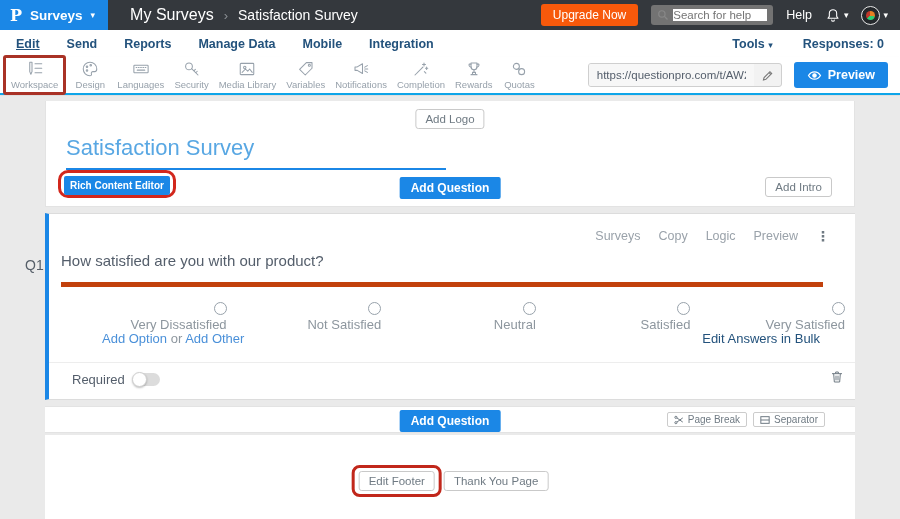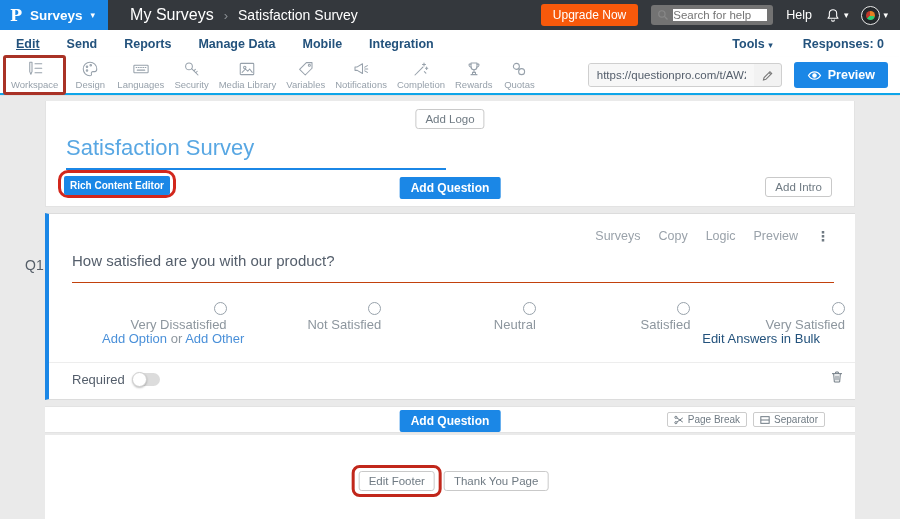--- a/index.html
+++ b/index.html
@@ -63,21 +63,21 @@
   .stitle-line { position:absolute; left:20px; top:67px; width:380px; height:2px; background:#1b87e6; }
   .rce-box { position:absolute; left:12px; top:69px; border:3px solid #d2271c; border-radius:10px; padding:2px 3px; }
   .rce-chip { background:#1b87e6; color:#fff; font-size:10px; font-weight:bold; padding:4px 6px; border-radius:2px; cursor:pointer; white-space:nowrap; }
   .add-q1 { position:absolute; left:50%; transform:translateX(-50%); top:76px; }
   .add-intro { position:absolute; right:22px; top:76px; }
 
   .qmenu { position:absolute; right:25px; top:14px; display:flex; gap:18px; align-items:center; }
   .qmenu span { color:#9aa2aa; font-size:12.5px; cursor:pointer; }
   .qmenu .dots { color:#6f7a83; font-size:14px; font-weight:bold; }
   .qnum { position:absolute; left:-24px; top:43px; color:#555e68; font-size:14px; }
-  .qtext { position:absolute; left:23px; top:38px; width:762px; font-size:15px; color:#545e6b; padding-bottom:13px; border-bottom:1px solid #c2410c; cursor:text; }
+  .qtext { position:absolute; left:12px; top:38px; width:762px; font-size:15px; color:#545e6b; padding-bottom:13px; border-bottom:5px solid #c2410c; cursor:text; }
   .options { position:absolute; left:23px; top:88px; right:10px; display:flex; }
   .opt { width:157px; display:flex; align-items:flex-end; gap:2px;flex-direction:column; }
   .radio { width:13px; height:13px; border:1.5px solid #98a2ab; border-radius:50%; background:#fff; cursor:pointer; flex:0 0 auto; }
   .opt span { color:#8d969e; font-size:13px; }
   .addrow { position:absolute; left:53px; top:117px; font-size:13px; }
   .addrow a { color:#4a90d9; text-decoration:none; cursor:pointer; }
   .addrow .or { color:#8d969e; }
   .bulk { position:absolute; right:35px; top:117px; color:#23527c; font-size:13px; text-decoration:none; cursor:pointer; }
   .qdivider { position:absolute; left:0; right:0; top:148px; height:1px; background:#ededed; }
   .required { position:absolute; left:23px; top:158px; display:flex; align-items:center; gap:8px; }

